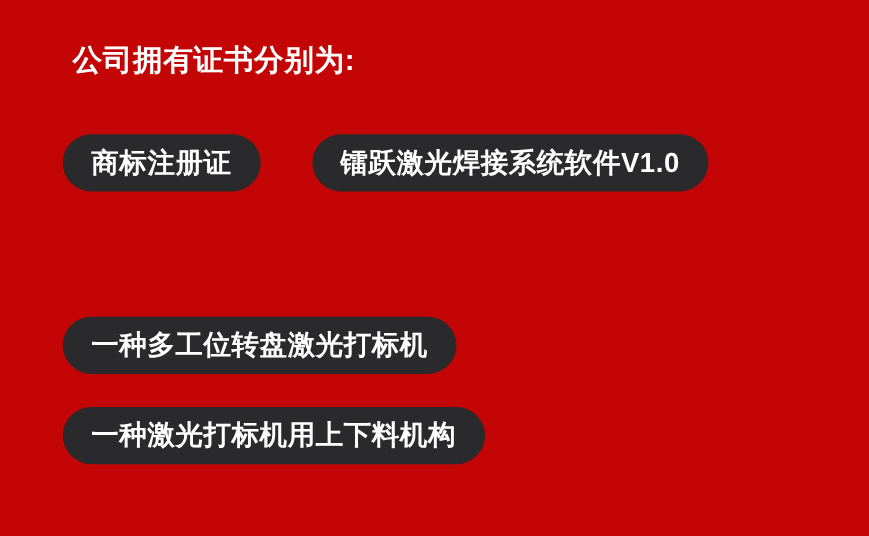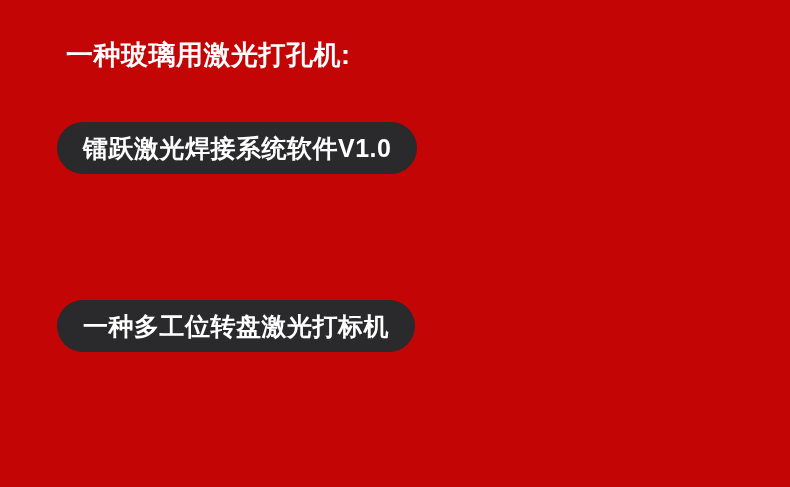--- a/index.html
+++ b/index.html
@@ -31,59 +31,67 @@
     white-space: nowrap;
   }
   .pill-row {
     position: absolute;
     display: flex;
     align-items: center;
     left: 57px;
   }
   #row-1 { top: 122px; }
   #row-2 { top: 206px; }
-  #row-3 { top: 288px; margin-top: 12px; }
+  #row-3 { top: 288px; }
   #row-4 { top: 370px; }
 
   .pill {
     height: 52px;
     background: #2a2a2c;
     border-radius: 26px;
     display: flex;
     align-items: center;
     justify-content: center;
     color: #ffffff;
     font-size: 25px;
     font-weight: bold;
     letter-spacing: 0.5px;
     white-space: nowrap;
     box-sizing: border-box;
     padding: 0 26px;
   }
-  #row-1 .pill + .pill { margin-left: 47px; font-family: Liberation Serif, serif; }
+  #row-1 .pill + .pill { margin-left: 47px; }
   #row-3 .pill + .pill { margin-left: 22px; }
   .pill-label {
     display: block;
     line-height: 52px;
   }
 </style>
 </head>
 <body>
 
 <div id="poster">
 
-  <div id="heading">一种玻璃用激光打孔机:</div>
+  <div id="heading">公司拥有证书分别为:</div>
 
   <div class="pill-row" id="row-1">
+    <div class="pill">
+      <span class="pill-label">商标注册证</span>
+    </div>
     <div class="pill">
       <span class="pill-label">镭跃激光焊接系统软件V1.0</span>
     </div>
   </div>
 
 
   <div class="pill-row" id="row-3">
     <div class="pill">
       <span class="pill-label">一种多工位转盘激光打标机</span>
     </div>
   </div>
 
+  <div class="pill-row" id="row-4">
+    <div class="pill">
+      <span class="pill-label">一种激光打标机用上下料机构</span>
+    </div>
+  </div>
 
 </div>
 
 </body></html>

